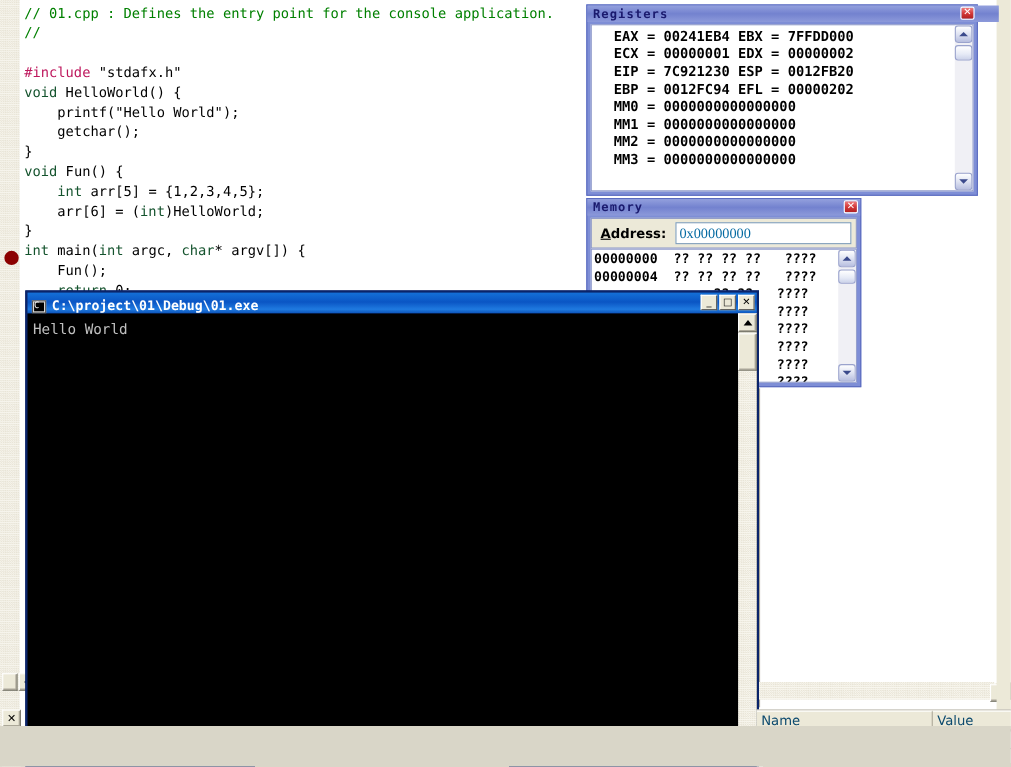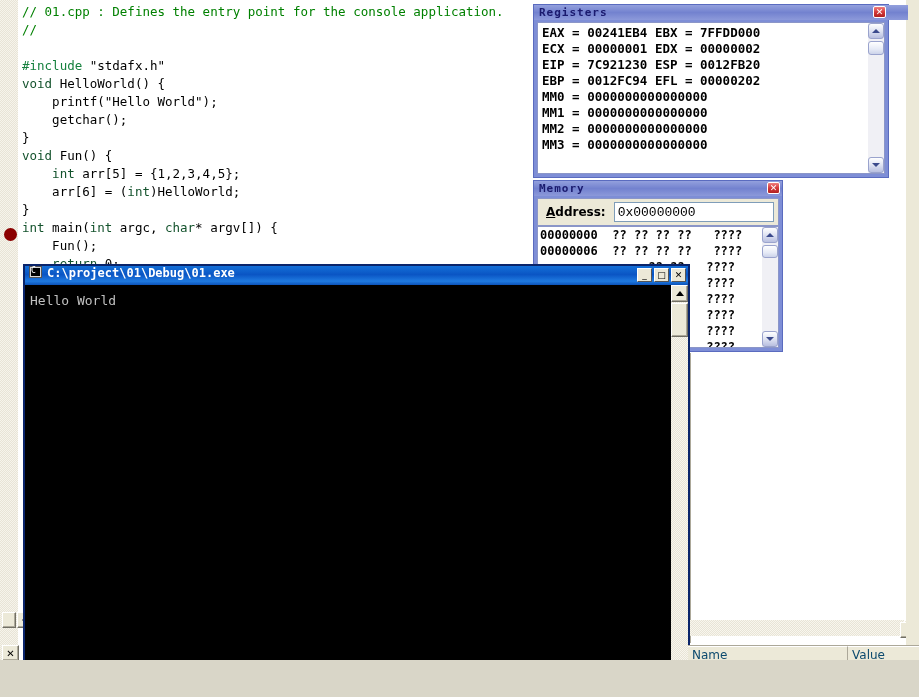--- a/index.html
+++ b/index.html
@@ -27,21 +27,21 @@
     position:absolute;left:22px;top:3px;
     font-family:"DejaVu Sans Mono",monospace;
     font-size:12.5px;
     line-height:18px;
     white-space:pre;
     color:#000000;
   }
   .code .ln{height:18px;}
   .kw{color:#14532d;}
   .cm{color:#008000;}
-  .pp{color:#15803d;}
+  .pp{color:#be185d;}
   .bp{
     position:absolute;left:4px;top:228px;
     width:13px;height:13px;border-radius:50%;
     background:#8b0000;
   }
 
   
   .btn3d{
     background:#ece9d8;
     border-top:1px solid #ffffff;border-left:1px solid #ffffff;
@@ -113,21 +113,21 @@
   .win .client{
     position:absolute;background:#ffffff;
     border:1px solid #8b96c8;box-sizing:border-box;overflow:hidden;
   }
 
   #reg-win{left:533px;top:4px;width:356px;height:174px;}
   #reg-win .tbar{width:374px;text-align:center;}
   #reg-win .closebtn{right:3px;}
   #reg-win .client{left:4px;top:18px;width:348px;height:152px;}
   .reglist{
-    position:absolute;left:4px;top:2px;
+    position:absolute;left:20px;top:2px;
     font-family:"DejaVu Sans Mono",monospace;
     font-size:12.5px;line-height:16px;white-space:pre;color:#000;font-weight:bold;
   }
   .vsb{
     position:absolute;width:16px;
     background:#f0f0f5;
   }
   .vsb .a{
     position:absolute;left:0;width:16px;height:16px;
     background:linear-gradient(180deg,#ffffff 0%,#dfe3f2 50%,#b8bfe0 100%);
@@ -154,40 +154,40 @@
     display:flex;align-items:center;
   }
   .addr-label{
     font-family:"DejaVu Sans",sans-serif;font-size:12px;color:#000;
     margin-left:8px;font-weight:bold;
   }
   .addr-label u{text-decoration:underline;}
   .addr-input{
     margin-left:8px;flex:1;height:20px;margin-right:4px;
     background:#fff;border:1px solid #7f9db9;box-sizing:border-box;
-    font-family:Liberation Mono, monospace;font-size:13px;
-    display:flex;align-items:center;padding-left:3px;color:#000000;
+    font-family:Liberation Serif, serif;font-size:13px;
+    display:flex;align-items:center;padding-left:3px;color:#0369a1;
   }
   #mem-win .client{left:4px;top:46px;width:242px;height:122px;}
   .memlist{
     position:absolute;left:2px;top:0px;
     font-family:"DejaVu Sans Mono",monospace;
     font-size:12px;line-height:16px;white-space:pre;color:#000;font-weight:bold;
   }
 
   
   #console-win{
     position:absolute;left:23px;top:264px;width:667px;height:433px;
     background:#0a246a;
     border:2px solid #0a246a;box-sizing:border-box;
   }
   #console-win .ctbar{
     position:absolute;left:0;top:0;width:663px;height:19px;
     background:linear-gradient(180deg,#1470d8 0%,#0a55c4 45%,#1f7ae0 80%,#0c52b8 100%);
-    display:flex;align-items:flex-start;
+    display:flex;align-items:flex-end;
   }
   #console-win .cico{
     width:13px;height:12px;margin-left:4px;margin-right:5px;
     background:#d8d8d8;border:1px solid #555;box-sizing:border-box;
     position:relative;
   }
   #console-win .cico:before{
     content:"";position:absolute;left:1px;top:1px;right:1px;bottom:1px;
     background:#000;
   }
@@ -353,21 +353,21 @@
       <span class="ttl">Memory</span>
     </div>
     <div class="closebtn">
       <span>✕</span>
     </div>
     <div class="toolrow">
       <span class="addr-label"><u>A</u><span>ddress:</span></span>
       <span class="addr-input">0x00000000</span>
     </div>
     <div class="client">
-      <div class="memlist" id="mem-list"><div>00000000  ?? ?? ?? ??   ????</div><div>00000006  ?? ?? ?? ??   ????</div><div>               ?? ??   ????</div><div>               ?? ??   ????</div><div>               ?? ??   ????</div><div>               ?? ??   ????</div><div>               ?? ??   ????</div><div>               ?? ??   ????</div></div>
+      <div class="memlist" id="mem-list"><div>00000000  ?? ?? ?? ??   ????</div><div>00000004  ?? ?? ?? ??   ????</div><div>               ?? ??   ????</div><div>               ?? ??   ????</div><div>               ?? ??   ????</div><div>               ?? ??   ????</div><div>               ?? ??   ????</div><div>               ?? ??   ????</div></div>
       <div class="vsb" style="right:0;top:0;bottom:0;">
         <div class="a" style="top:0;">
           <span class="gl gl-up"></span>
         </div>
         <div class="thumb" style="top:18px;height:13px;"></div>
         <div class="a" style="bottom:0;">
           <span class="gl gl-dn"></span>
         </div>
       </div>
     </div>

